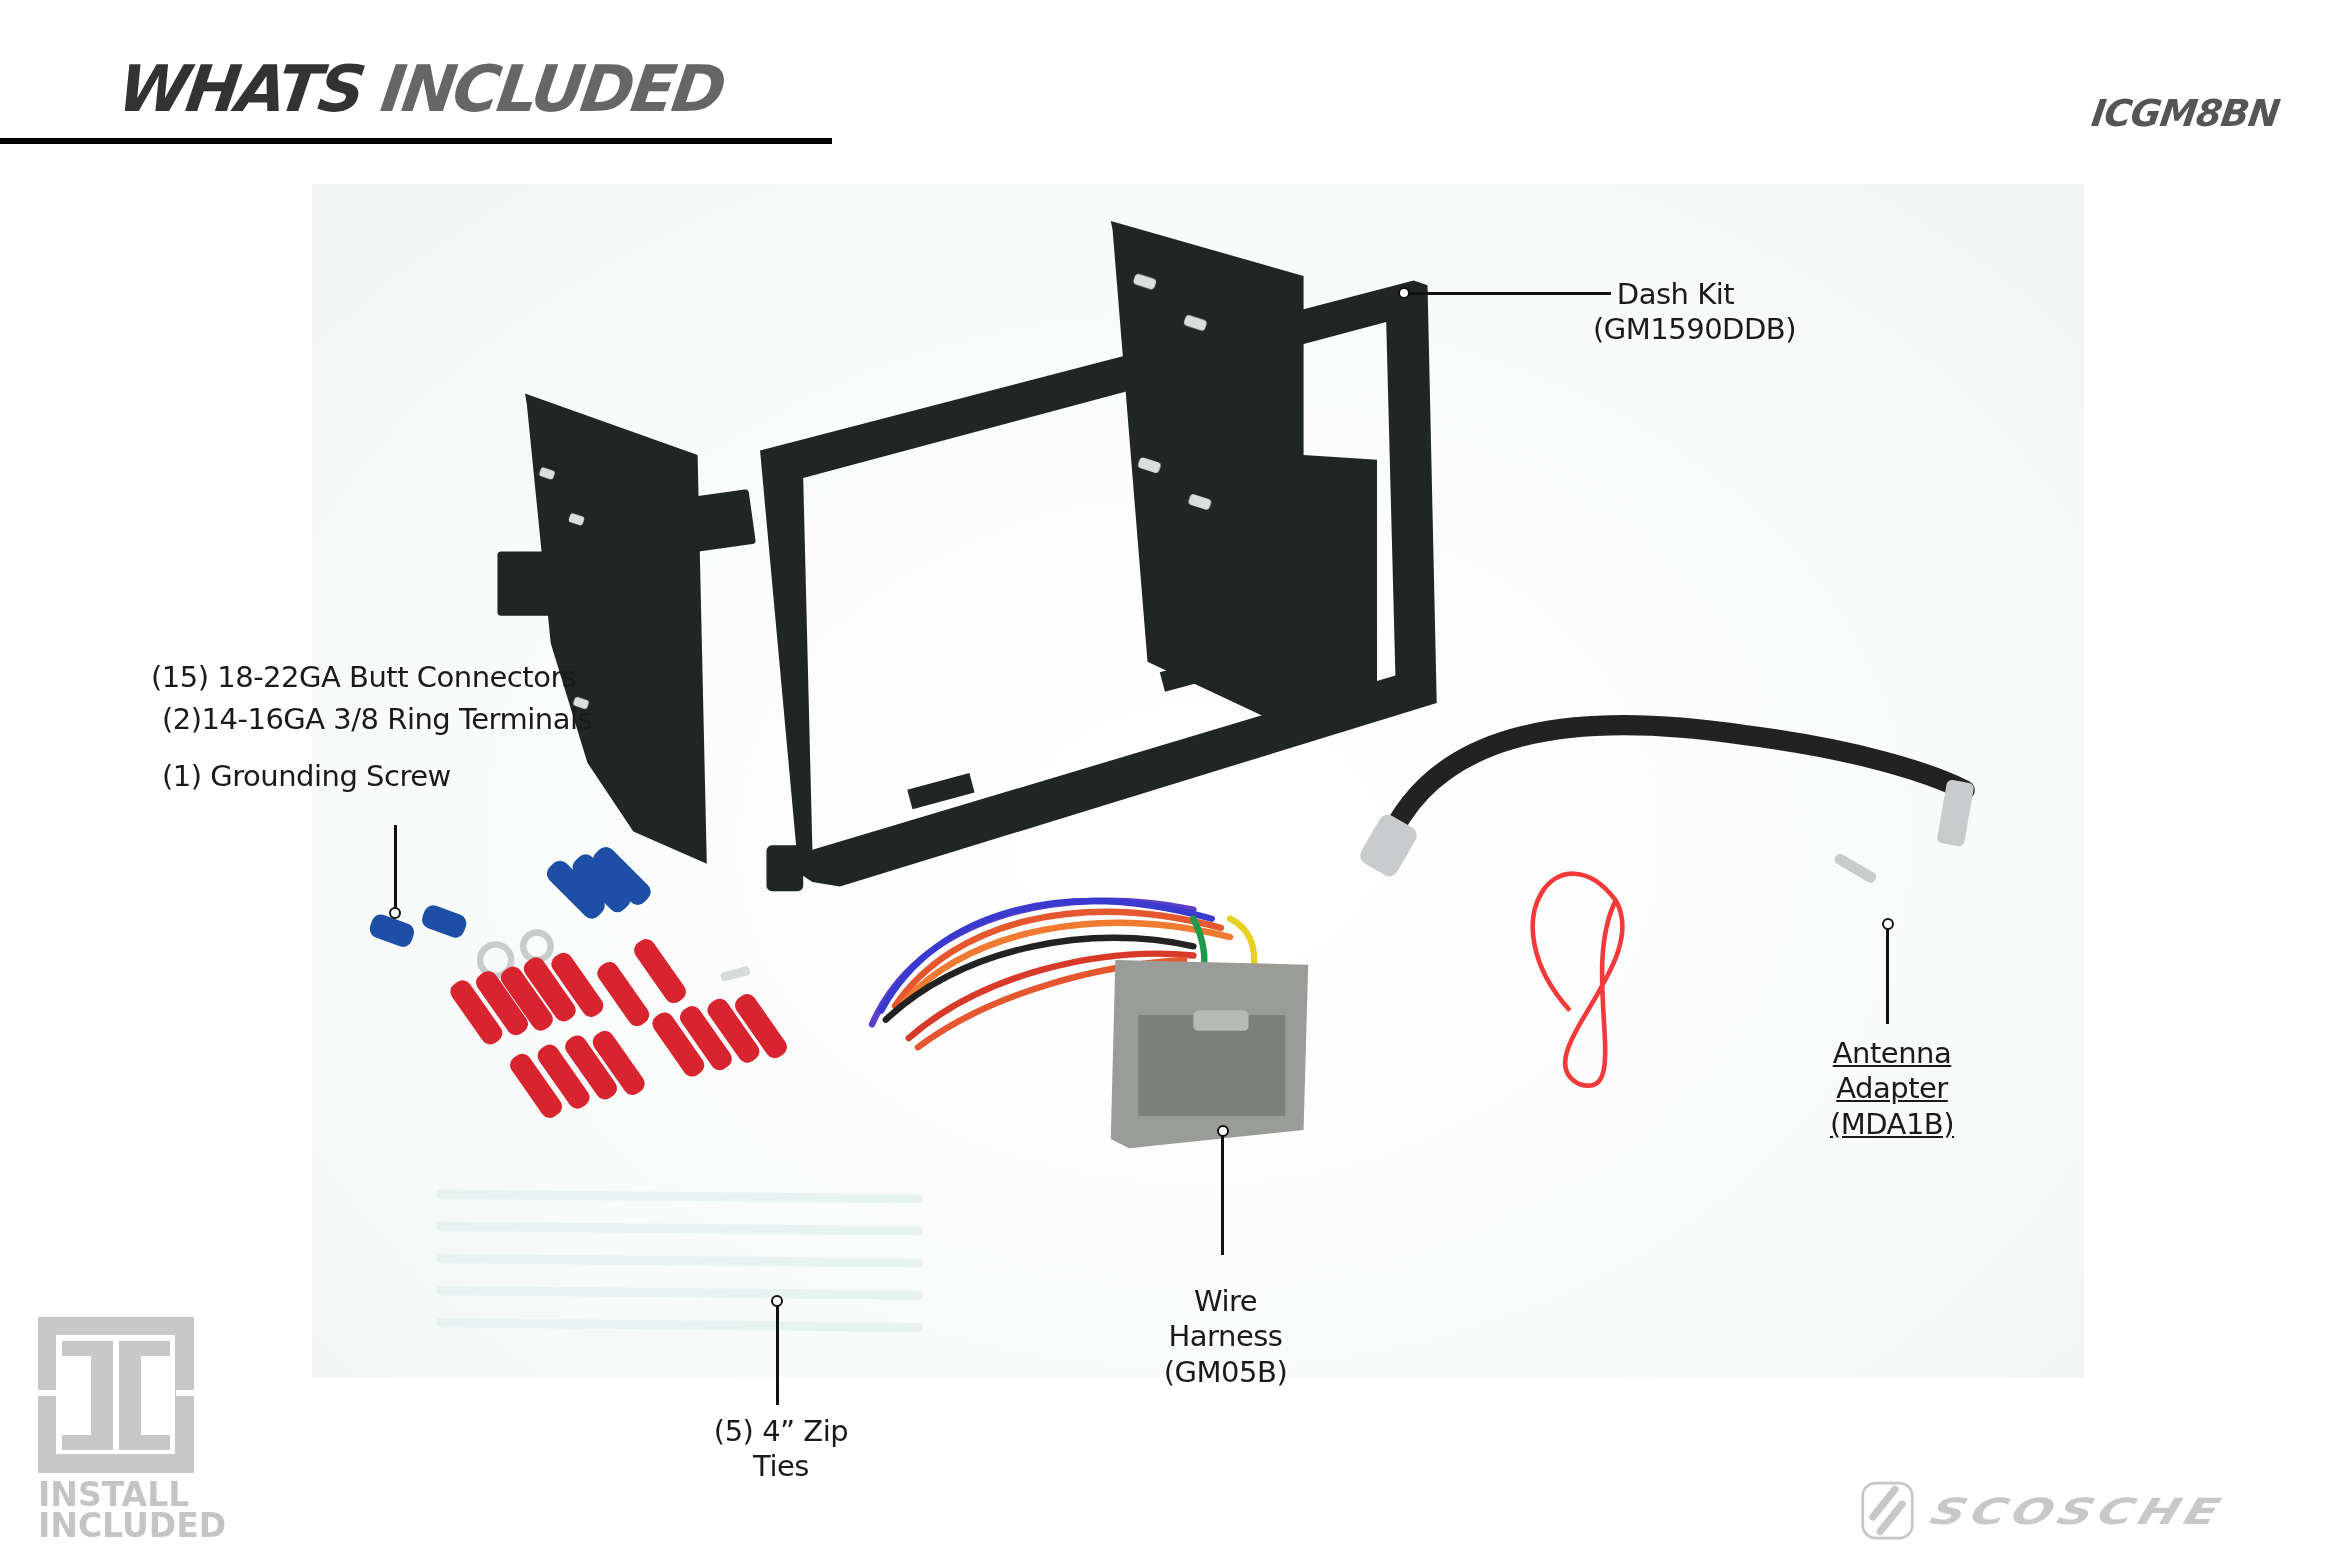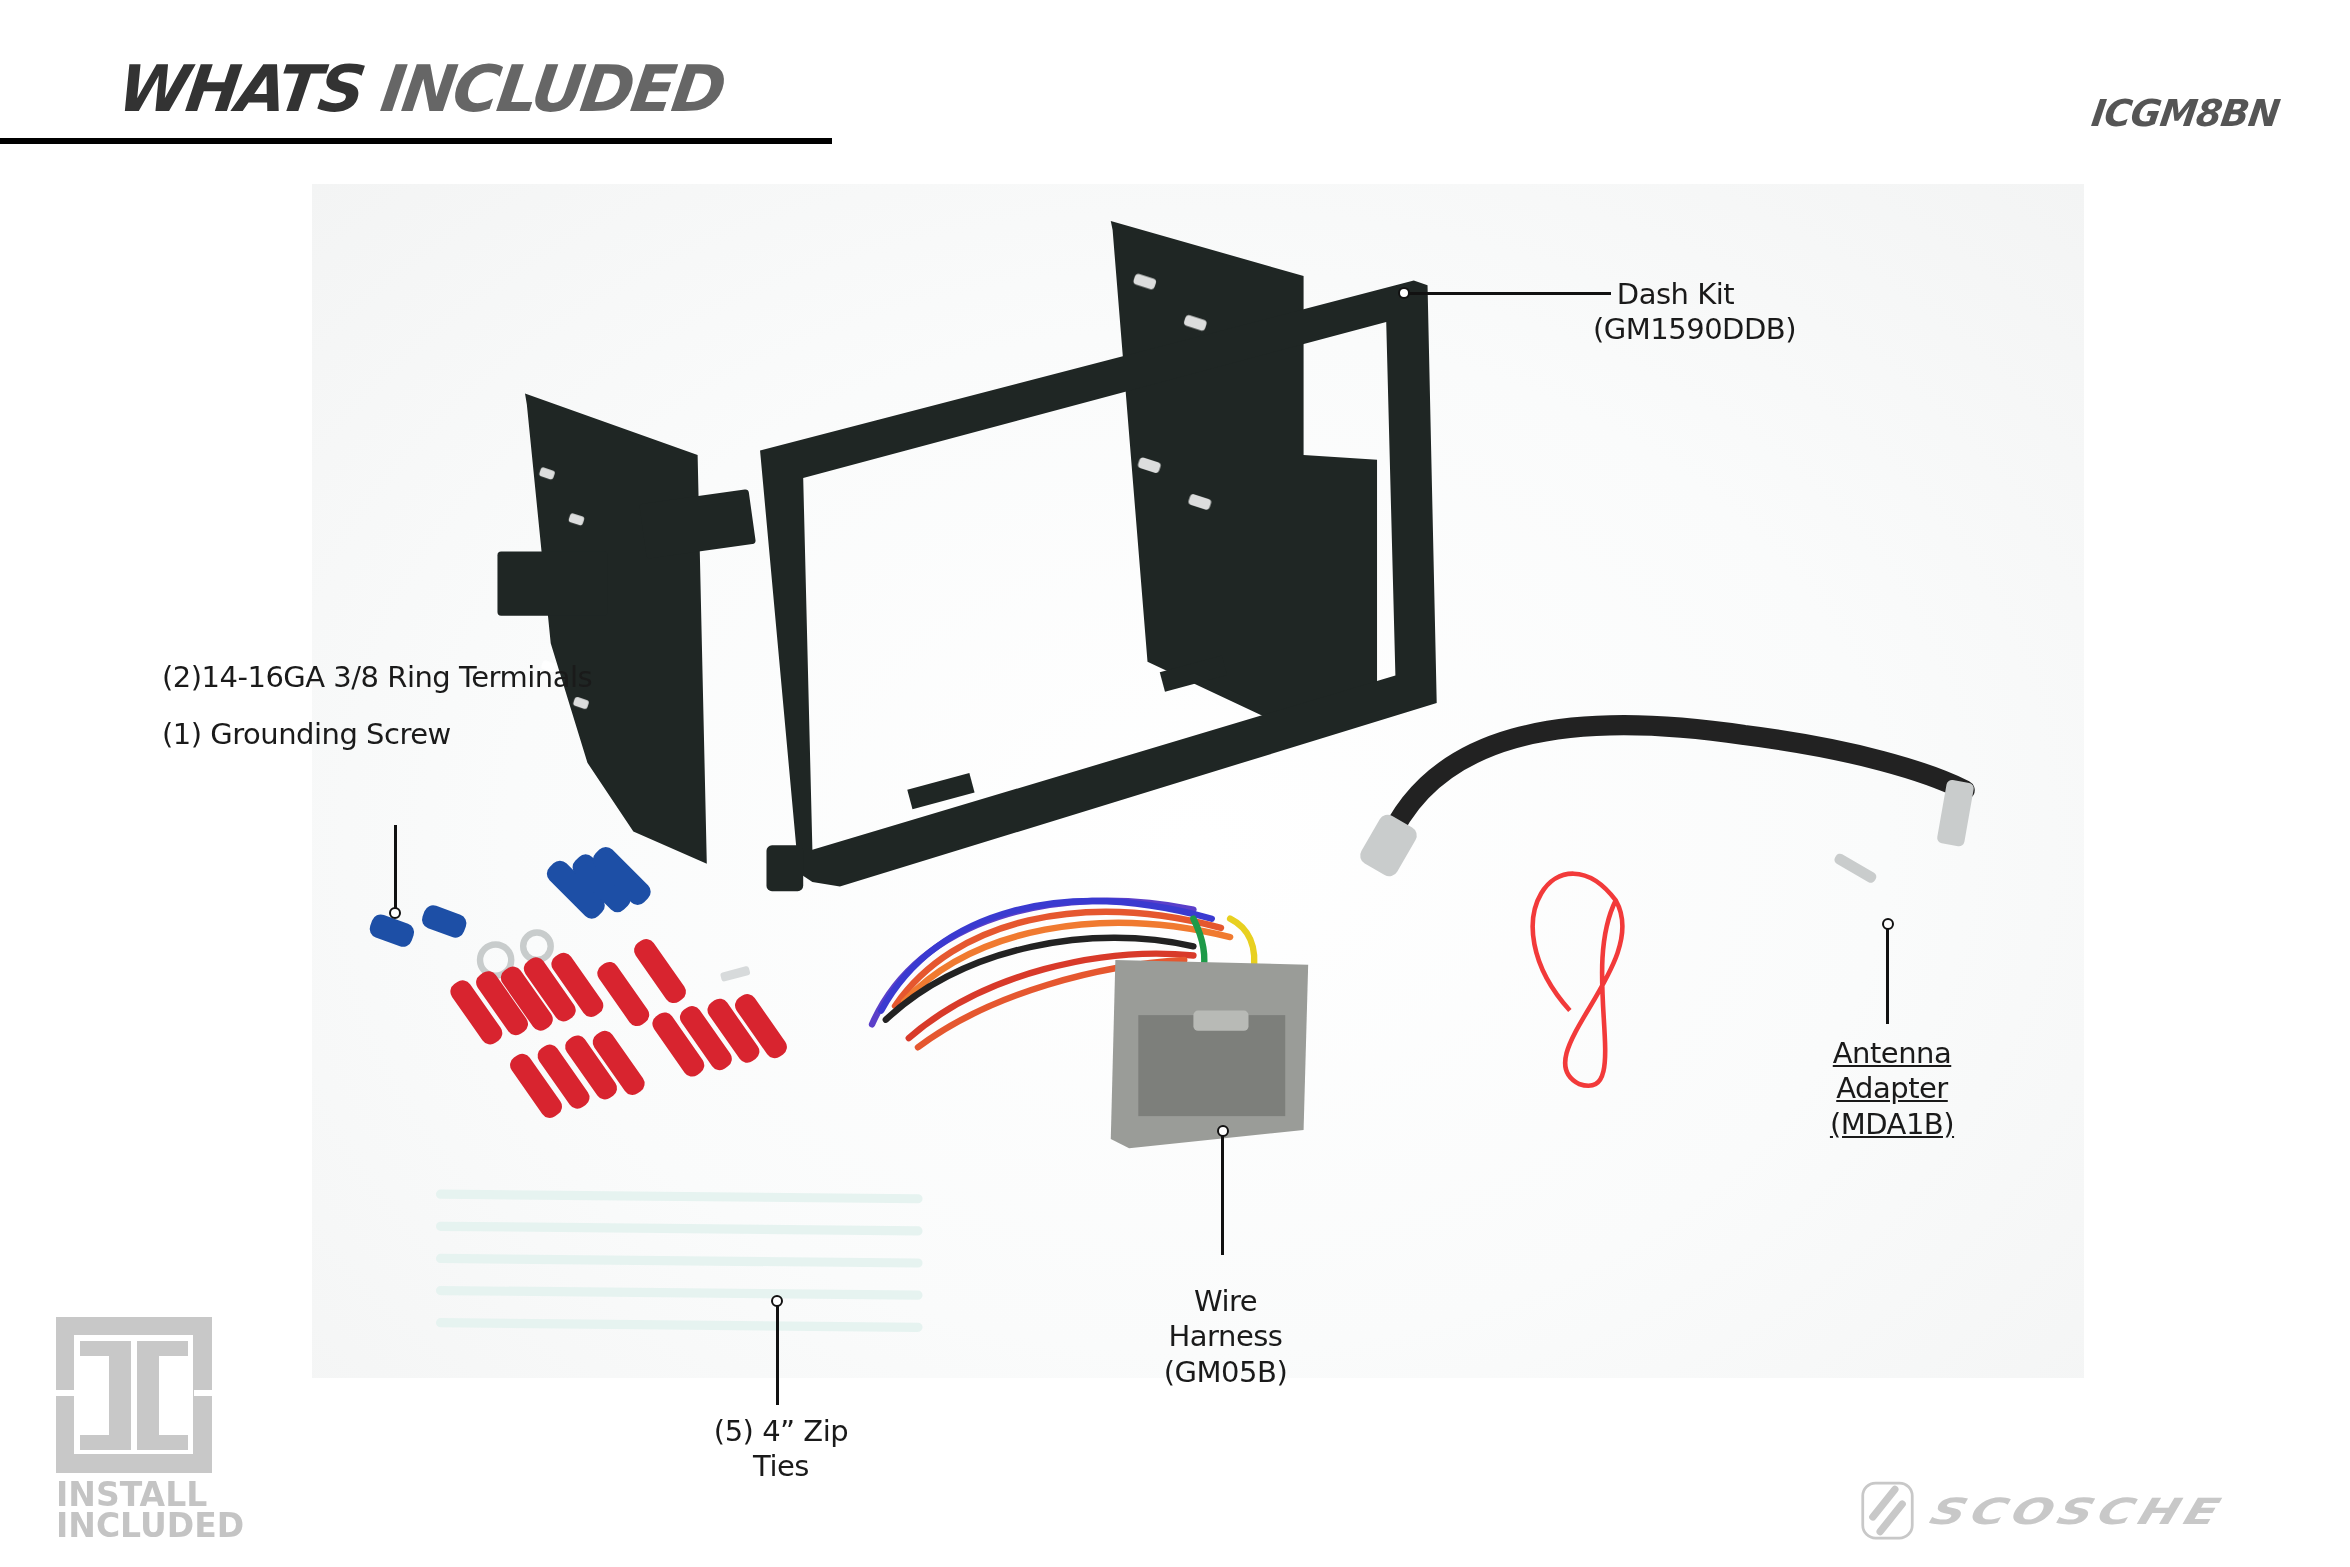--- a/index.html
+++ b/index.html
@@ -21,21 +21,21 @@
            background: radial-gradient(ellipse at 50% 55%, #ffffff 0%, #fafbfb 55%, #f3f4f4 100%); }
 
   
   .label { font-family:"DejaVu Sans", sans-serif; font-size:29px; color:#1a1a1a; line-height:1.22; text-align:center; letter-spacing:-0.5px; }
   .label.left { text-align:left; }
   .line-h { height:2.8px; background:#111; }
   .line-v { width:2.8px; background:#111; }
   .dot { width:12px; height:12px; border:2.8px solid #111; border-radius:50%; background:#fff; box-sizing:border-box; }
 
   
-  .ic-logo { left:56px; top:1317px; width:181px; }
+  .ic-logo { left:38px; top:1317px; width:181px; }
   .ic-box { width:156px; height:156px; background:#c8c8c8; position:relative; }
   .ic-text { font-family:"DejaVu Sans", sans-serif; font-weight:bold; color:#c4c4c4; font-size:33px; line-height:0.95; margin-top:5.5px; letter-spacing:0px; }
   .scosche { left:1860px; top:1483px; height:55px; display:flex; align-items:center; gap:16.5px; }
   .scosche-text { font-family:"DejaVu Sans", sans-serif; font-weight:bold; font-style:italic; font-size:48px; color:#c8c8c8;
                   letter-spacing:5.5px; transform:skewX(-18deg) scaleY(0.75); }
 </style>
 </head>
 <body>
 
 <div class="abs title">
@@ -144,20 +144,21 @@
 </div>
 
 <div class="abs dot" style="left:1398px;top:287px;"></div>
 <div class="abs line-h" style="left:1409px;top:292px;width:202px;"></div>
 <div class="abs label" style="left:1593px;top:277px;width:165px;">
   <div>Dash Kit</div>
   <div>(GM1590DDB)</div>
 </div>
 
 <div class="abs label left" style="left:151px;top:656px;line-height:42px;">
+  <div>(15) 18-22GA Butt Connectors</div>
   <div style="padding-left:11px;">(2)14-16GA 3/8 Ring Terminals</div>
   <div style="padding-left:11px;margin-top:15px;">(1) Grounding Screw</div>
 </div>
 <div class="abs line-v" style="left:394px;top:825px;height:84px;"></div>
 <div class="abs dot" style="left:389px;top:907px;"></div>
 
 <div class="abs dot" style="left:1882px;top:918px;"></div>
 <div class="abs line-v" style="left:1886px;top:929px;height:95px;"></div>
 <div class="abs label" style="left:1782px;top:1036px;width:220px;text-decoration:underline;">
   <div>Antenna Adapter</div>

